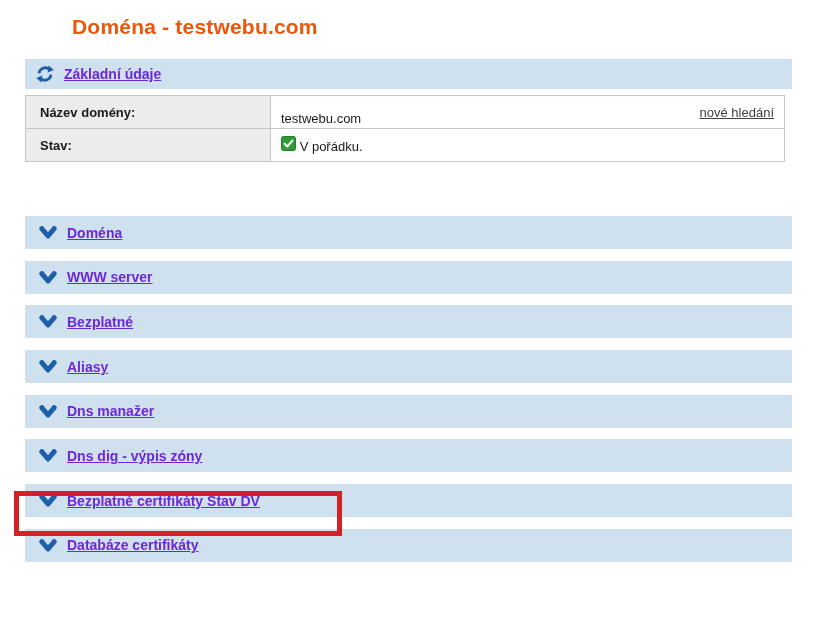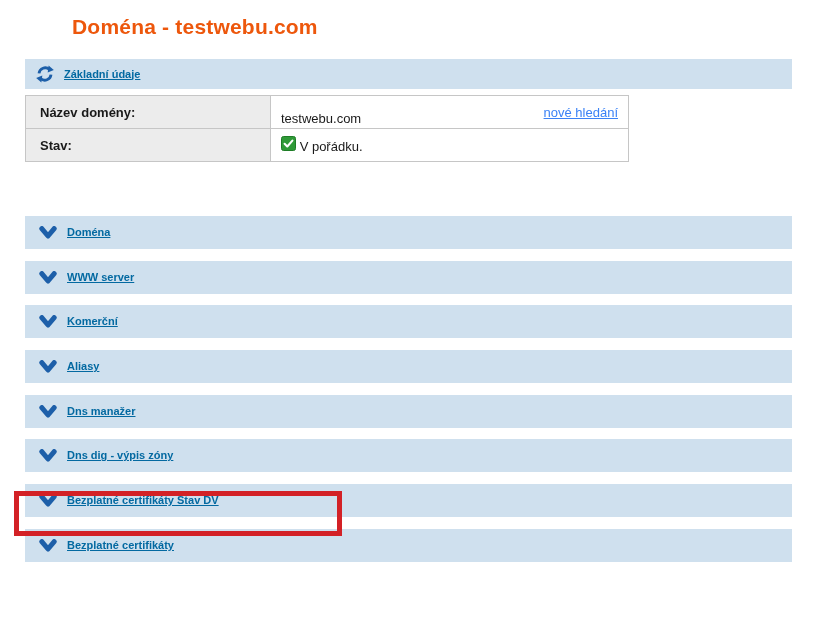--- a/index.html
+++ b/index.html
@@ -20,45 +20,45 @@
 
   .bar {
     background: #cfe0ee;
     display: flex; align-items: center;
   }
   .header-bar {
     position: absolute; left: 25px; top: 59px;
     width: 767px; height: 30px;
   }
   .bar-link {
-    color: #0369a1; font-weight: bold; font-size: 11px;
+    color: #6d28d9; font-weight: bold; font-size: 14px;
     text-decoration: underline; cursor: pointer;
     margin-left: 10px; line-height: 1;
   }
   .icon { display: inline-flex; align-items: center; justify-content: center; }
   .icon.refresh { margin-left: 11px; cursor: pointer; }
   .icon.chevron { margin-left: 14px; }
 
   .info-table {
     position: absolute; left: 25px; top: 95px;
-    width: 604px; border-collapse: collapse;
+    width: 760px; border-collapse: collapse;
     font-size: 13px; color: #1a1a1a;
   }
   .info-table td {
     border: 1px solid #c6c6c6; height: 33px;
     padding: 0 10px; vertical-align: middle;
   }
   .info-table td.lbl {
     background: #ececec; width: 245px;
     font-weight: bold; padding-left: 14px;
   }
   .val-flex { display: flex; align-items: center; justify-content: space-between; }
   .val-flex .value-text { display: inline-flex; align-items: center; gap: 7px; margin-top: 12px; }
   .inline-link {
-    color: #3b82f6; text-decoration: underline; cursor: pointer; font-size: 13px;
+    color: #404040; text-decoration: underline; cursor: pointer; font-size: 13px;
   }
   .check-box { display: inline-flex; }
 
   .sections { position: absolute; left: 25px; top: 216px; width: 767px; }
   .section-bar { height: 33px; margin-bottom: 11.7px; cursor: pointer; }
 
   .highlight {
     position: absolute; left: 14px; top: 491px;
     width: 328px; height: 45px;
     border: 5px solid #d32126;
@@ -131,21 +131,21 @@
       </span>
       <a class="bar-link">WWW server</a>
     </div>
 
     <div class="bar section-bar">
       <span class="icon chevron">
         <svg width="18" height="13" viewBox="0 0 18 13">
             <path d="M2.8 2.6 L9 10 L15.2 2.6" fill="none" stroke="#1d5fa9" stroke-width="5" stroke-linecap="round" stroke-linejoin="round"></path>
           </svg>
       </span>
-      <a class="bar-link">Komerční</a>
+      <a class="bar-link">Bezplatné</a>
     </div>
 
 
     <div class="bar section-bar">
       <span class="icon chevron">
         <svg width="18" height="13" viewBox="0 0 18 13">
             <path d="M2.8 2.6 L9 10 L15.2 2.6" fill="none" stroke="#1d5fa9" stroke-width="5" stroke-linecap="round" stroke-linejoin="round"></path>
           </svg>
       </span>
       <a class="bar-link">Aliasy</a>
@@ -177,20 +177,20 @@
       </span>
       <a class="bar-link">Bezplatné certifikáty Stav DV</a>
     </div>
 
     <div class="bar section-bar">
       <span class="icon chevron">
         <svg width="18" height="13" viewBox="0 0 18 13">
             <path d="M2.8 2.6 L9 10 L15.2 2.6" fill="none" stroke="#1d5fa9" stroke-width="5" stroke-linecap="round" stroke-linejoin="round"></path>
           </svg>
       </span>
-      <a class="bar-link">Bezplatné certifikáty</a>
+      <a class="bar-link">Databáze certifikáty</a>
     </div>
 
   </div>
 
   <div class="highlight"></div>
 
 </div>
 
 </body></html>

